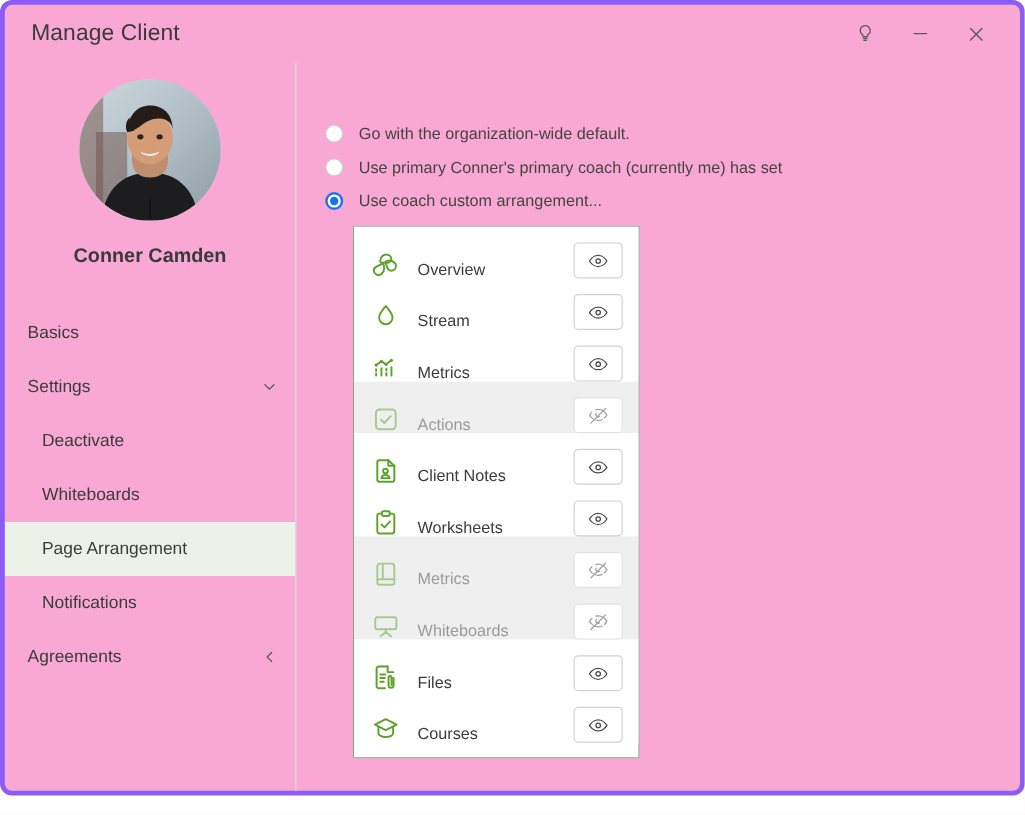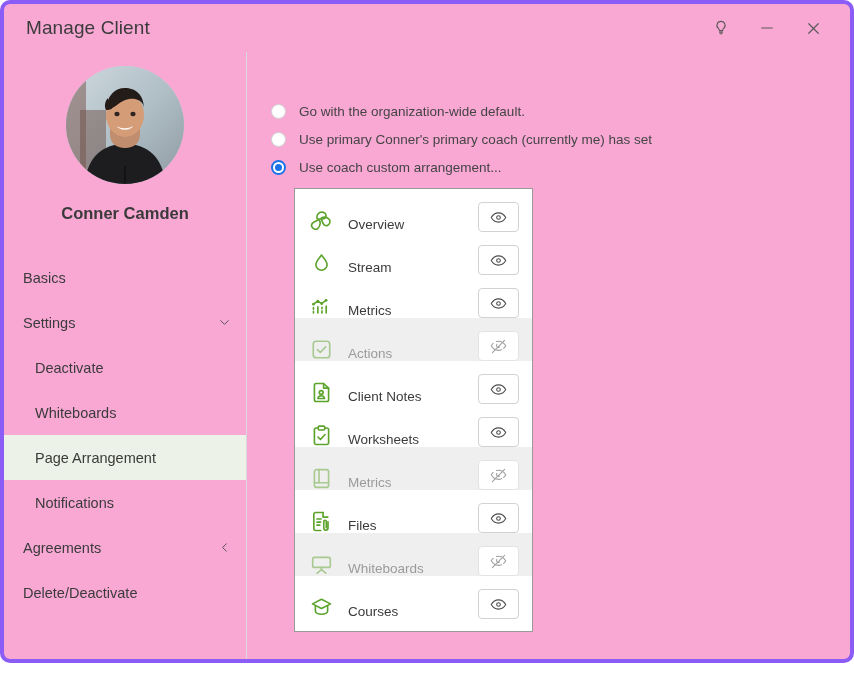--- a/index.html
+++ b/index.html
@@ -279,23 +279,20 @@
           <span>Notifications</span>
         </div>
         <div class="nav-item">
           <span>Agreements</span>
           <span class="chev">
             <svg width="15" height="15" viewBox="0 0 24 24" fill="none" stroke="currentColor" stroke-width="1.6" stroke-linecap="round">
                 <path d="M15 6l-6 6 6 6"></path>
               </svg>
           </span>
         </div>
-        <div class="nav-item">
-          <span>Delete/Deactivate</span>
-        </div>
       </div>
     </div>
 
     <div class="main">
       <div class="main-scroll">
 
         <div class="radio-row">
           <span class="radio"></span>
           <span class="radio-label">Go with the organization-wide default.</span>
         </div>
@@ -430,38 +427,20 @@
             <span class="eye-btn">
               <svg width="17" height="17" viewBox="0 0 24 24" fill="none" stroke="currentColor" stroke-width="1.5" stroke-linecap="round">
                 <path d="M4.5 7.7C2.8 9.3 1.8 11 1.8 11s3.7 6.5 10.2 6.5c1.7 0 3.2-.4 4.5-1.1"></path>
                 <path d="M19.3 14.6c1.8-1.6 2.9-3.6 2.9-3.6S18.5 4.5 12 4.5c-1 0-1.9.1-2.8.4"></path>
                 <path d="M9.7 9a2.7 2.7 0 0 0 3.7 3.8"></path>
                 <path d="M3.4 20.6L20.6 3.4"></path>
               </svg>
             </span>
           </div>
 
-          <div class="arrange-row">
-            <span class="arrange-icon">
-              <svg width="23" height="23" viewBox="0 0 24 24" fill="none" stroke="currentColor" stroke-width="1.7" stroke-linecap="round" stroke-linejoin="round">
-                <path d="M13.6 2.6H5.8A1.8 1.8 0 0 0 4 4.4v15.2a1.8 1.8 0 0 0 1.8 1.8h5.4"></path>
-                <path d="M13.6 2.6v4.8h5"></path>
-                <path d="M7.2 9.4h4.4M7.2 12.6h4M7.2 15.8h3"></path>
-                <path d="M18.8 12.4v6.4a2.2 2.2 0 0 1-4.4 0v-6.8a1.3 1.3 0 0 1 2.6 0v6.6"></path>
-              </svg>
-            </span>
-            <span class="arrange-label">Files</span>
-            <span class="eye-btn">
-              <svg width="17" height="17" viewBox="0 0 24 24" fill="none" stroke="currentColor" stroke-width="1.5">
-                  <path d="M1.8 12S5.5 5.5 12 5.5 22.2 12 22.2 12 18.5 18.5 12 18.5 1.8 12 1.8 12z"></path>
-                  <circle cx="12" cy="12" r="2.6"></circle>
-                </svg>
-            </span>
-          </div>
-
           <div class="arrange-row disabled">
             <span class="arrange-icon">
               <svg width="23" height="23" viewBox="0 0 24 24" fill="none" stroke="currentColor" stroke-width="1.7" stroke-linecap="round" stroke-linejoin="round">
                 <rect x="2.8" y="4.6" width="18.4" height="10.4" rx="1.8"></rect>
                 <path d="M12 15v2.4"></path>
                 <path d="M12 17.4L7.4 21M12 17.4L16.6 21"></path>
               </svg>
             </span>
             <span class="arrange-label">Whiteboards</span>
             <span class="eye-btn">
@@ -470,20 +449,38 @@
                 <path d="M19.3 14.6c1.8-1.6 2.9-3.6 2.9-3.6S18.5 4.5 12 4.5c-1 0-1.9.1-2.8.4"></path>
                 <path d="M9.7 9a2.7 2.7 0 0 0 3.7 3.8"></path>
                 <path d="M3.4 20.6L20.6 3.4"></path>
               </svg>
             </span>
           </div>
 
           <div class="arrange-row">
             <span class="arrange-icon">
               <svg width="23" height="23" viewBox="0 0 24 24" fill="none" stroke="currentColor" stroke-width="1.7" stroke-linecap="round" stroke-linejoin="round">
+                <path d="M13.6 2.6H5.8A1.8 1.8 0 0 0 4 4.4v15.2a1.8 1.8 0 0 0 1.8 1.8h5.4"></path>
+                <path d="M13.6 2.6v4.8h5"></path>
+                <path d="M7.2 9.4h4.4M7.2 12.6h4M7.2 15.8h3"></path>
+                <path d="M18.8 12.4v6.4a2.2 2.2 0 0 1-4.4 0v-6.8a1.3 1.3 0 0 1 2.6 0v6.6"></path>
+              </svg>
+            </span>
+            <span class="arrange-label">Files</span>
+            <span class="eye-btn">
+              <svg width="17" height="17" viewBox="0 0 24 24" fill="none" stroke="currentColor" stroke-width="1.5">
+                  <path d="M1.8 12S5.5 5.5 12 5.5 22.2 12 22.2 12 18.5 18.5 12 18.5 1.8 12 1.8 12z"></path>
+                  <circle cx="12" cy="12" r="2.6"></circle>
+                </svg>
+            </span>
+          </div>
+
+          <div class="arrange-row">
+            <span class="arrange-icon">
+              <svg width="23" height="23" viewBox="0 0 24 24" fill="none" stroke="currentColor" stroke-width="1.7" stroke-linecap="round" stroke-linejoin="round">
                 <path d="M12 3.4L2.6 8.2 12 13l9.4-4.8z"></path>
                 <path d="M5.6 10.4v5.2c0 1.9 2.9 3.4 6.4 3.4s6.4-1.5 6.4-3.4v-5.2"></path>
               </svg>
             </span>
             <span class="arrange-label">Courses</span>
             <span class="eye-btn">
               <svg width="17" height="17" viewBox="0 0 24 24" fill="none" stroke="currentColor" stroke-width="1.5">
                   <path d="M1.8 12S5.5 5.5 12 5.5 22.2 12 22.2 12 18.5 18.5 12 18.5 1.8 12 1.8 12z"></path>
                   <circle cx="12" cy="12" r="2.6"></circle>
                 </svg>

